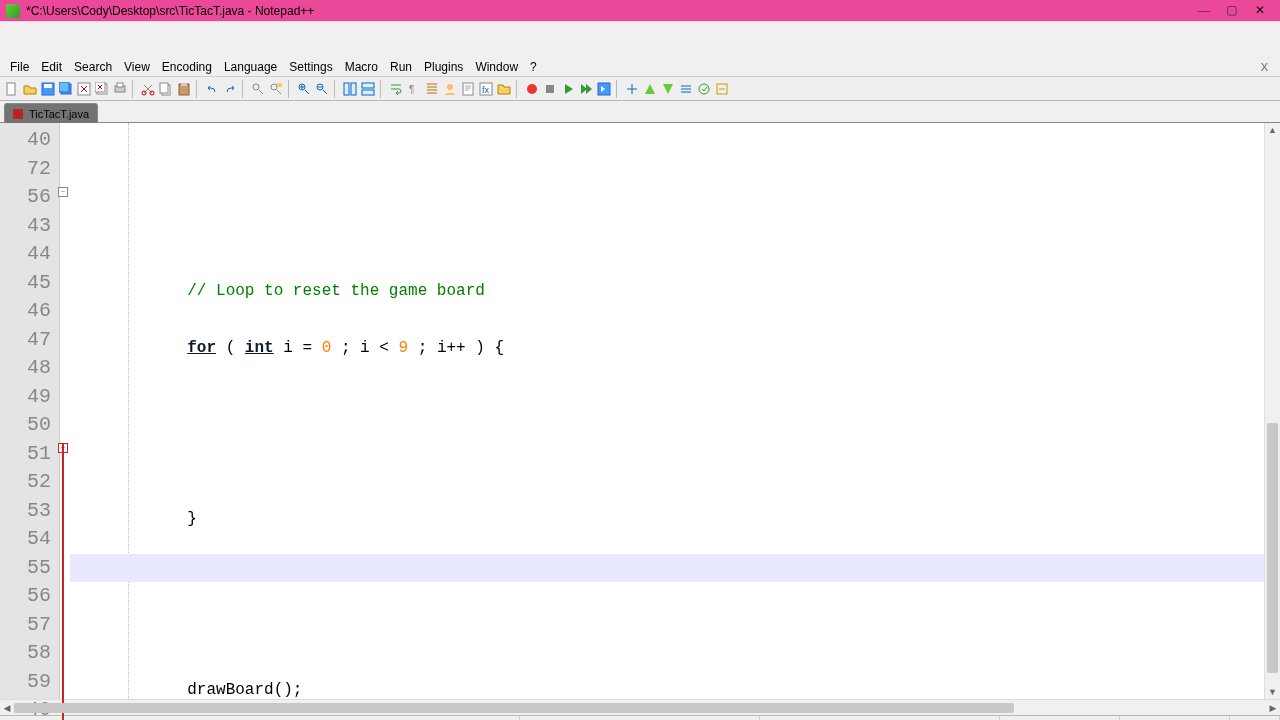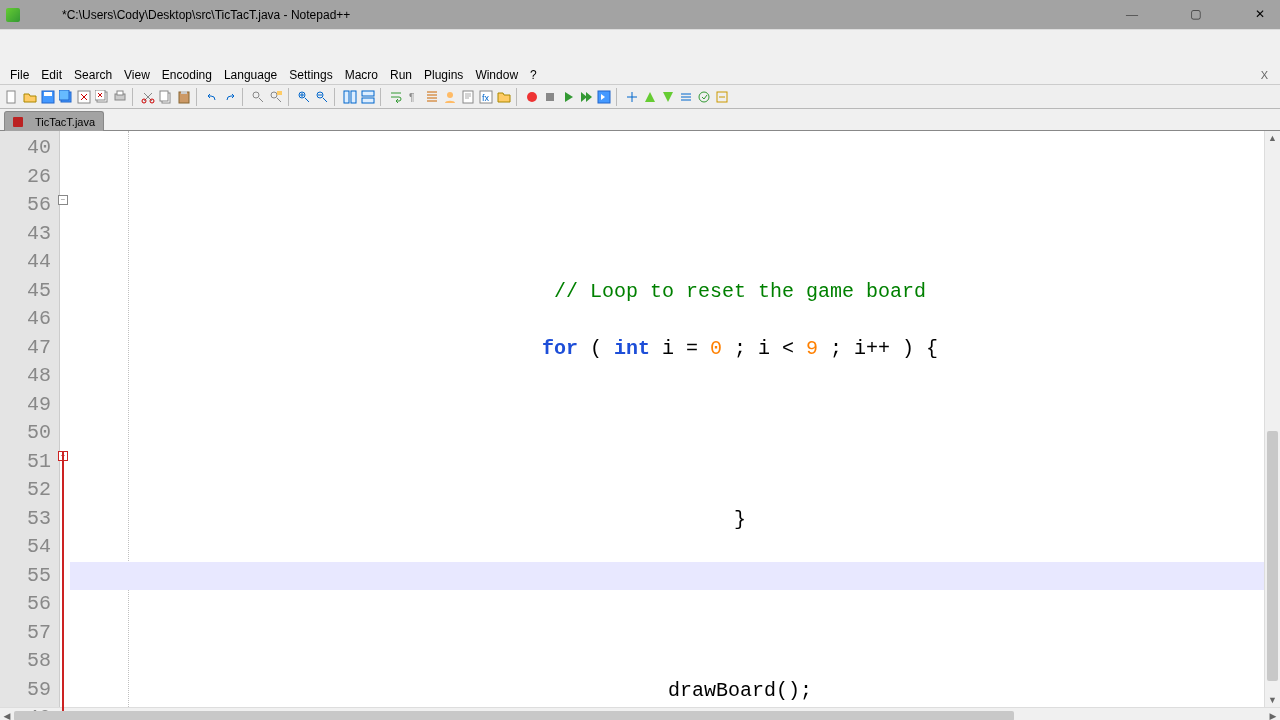--- a/index.html
+++ b/index.html
@@ -1,42 +1,42 @@
 <!DOCTYPE html>
 <html><head>
 <meta charset="utf-8">
 <style>
 * { box-sizing: border-box; margin: 0; padding: 0; }
 body { font-family: "Segoe UI", Tahoma, sans-serif; font-size: 12px; background: #f0f0f0; width: 1280px; height: 720px; overflow: hidden; }
-.titlebar { height: 30px; background: #a3a3a3; display: flex; align-items: center; padding: 0 6px; border-bottom: 1px solid #ddd; gap: 36px; }
+.titlebar { height: 22px; background: #ec4899; display: flex; align-items: center; padding: 0 6px; border-bottom: 1px solid #ddd; }
 .titlebar .icon { width: 14px; height: 14px; background: linear-gradient(135deg,#6c3,#393); border-radius: 2px; margin-right: 6px; }
 .titlebar .title { flex: 1; color: #000; font-size: 12px; }
 .titlebar .winbtn { width: 28px; height: 18px; display: flex; align-items: center; justify-content: center; color: #333; font-family: "Segoe UI Symbol"; }
 .winbtn.close { color: #000; }
 .menubar { height: 20px; background: #f0f0f0; display: flex; align-items: center; padding: 0 4px; border-bottom: 1px solid #ccc; margin-top: 35px; }
 .menubar .mitem { padding: 2px 6px; color: #000; }
 .close-x { margin-left: auto; padding: 0 8px; color: #666; font-size: 11px; }
 .toolbar { height: 24px; background: #efefef; display: flex; align-items: center; padding: 0 4px; border-bottom: 1px solid #b8b8b8; gap: 2px; }
 .tb { width: 16px; height: 16px; display: flex; align-items: center; justify-content: center; border: 1px solid transparent; }
 .tb svg { width: 14px; height: 14px; }
 .tsep { width: 4px; height: 18px; border-left: 1px solid #bbb; margin: 0 2px; }
 .tabbar { height: 22px; background: #f0f0f0; display: flex; align-items: flex-end; padding: 0 4px; border-bottom: 1px solid #888; }
-.tab { height: 20px; background: #a3a3a3; border: 1px solid #888; border-bottom: none; border-top-left-radius: 3px; border-top-right-radius: 3px; display: flex; align-items: center; padding: 0 8px; gap: 12px; position: relative; top: 1px; }
+.tab { height: 20px; background: #737373; border: 1px solid #888; border-bottom: none; border-top-left-radius: 3px; border-top-right-radius: 3px; display: flex; align-items: center; padding: 0 8px; gap: 6px; position: relative; top: 1px; }
 .tab .ficon { width: 10px; height: 10px; background: #b22; border-radius: 1px; }
 .tab .tname { color: #000; font-size: 11px; }
 .editor-wrap { position: relative; height: 576px; background: #fff; display: flex; }
 .gutter { width: 60px; background: #e4e4e4; text-align: right; padding-right: 8px; color: #888; font-family: "Courier New", monospace; font-size: 20px; line-height: 28.5px; user-select: none; border-right: 1px solid #ccc; padding-top: 3px; }
 .foldcol { width: 10px; background: #fff; position: relative; }
 .fold-mark { position: absolute; left: -2px; width: 10px; height: 10px; border: 1px solid #888; background: #fff; font-size: 8px; line-height: 8px; text-align: center; color: #888; }
 .fold-red { position: absolute; left: 2px; width: 2px; background: #c22; }
-.code { flex: 1; font-family: "Courier New", monospace; font-size: 20px; line-height: 28.5px; white-space: pre; color: #000; padding-top: 4px; padding-left: 2px; overflow: hidden; position: relative; text-align: center; }
+.code { flex: 1; font-family: "Courier New", monospace; font-size: 16px; line-height: 28.5px; white-space: pre; color: #000; padding-top: 11px; padding-left: 2px; overflow: hidden; position: relative; }
 .code .line { height: 28.5px; }
 .hl-line { background: #e8e8ff; position: absolute; left: 0; right: 0; height: 28.5px; z-index: 0; }
 .code .line span { position: relative; z-index: 1; }
-.kw { color: #1d4ed8; font-weight: bold; }
+.kw { color: #0f172a; font-weight: bold; text-decoration: underline; }
 .cmt { color: #008000; }
 .str { color: #808080; }
 .num { color: #ff8000; }
 @keyframes blink { 50% { border-color: transparent; } }
 .vguide { position: absolute; top: 0; bottom: 0; width: 0; border-left: 1px dotted #c0c0c0; z-index: 0; }
 .vscroll { width: 16px; background: #f0f0f0; border-left: 1px solid #ddd; position: relative; }
 .vscroll .thumb { position: absolute; left: 2px; right: 2px; top: 300px; height: 250px; background: #c8c8c8; border-radius: 2px; }
 .vscroll .arr { position: absolute; left: 0; right: 0; height: 14px; display: flex; align-items: center; justify-content: center; color: #666; font-size: 9px; }
 .vscroll .arr.up { top: 0; } .vscroll .arr.dn { bottom: 0; }
 .hscroll { height: 16px; background: #f0f0f0; border-top: 1px solid #ddd; display: flex; align-items: center; }
@@ -292,21 +292,21 @@
 <div class="tabbar">
   <div class="tab">
     <div class="ficon"></div>
     <span class="tname">TicTacT.java</span>
   </div>
 </div>
 
 <div class="editor-wrap">
   <div class="gutter" id="gutter">
       <div>40</div>
-      <div>26</div>
+      <div>72</div>
       <div>56</div>
       <div>43</div>
       <div>44</div>
       <div>45</div>
       <div>46</div>
       <div>47</div>
       <div>48</div>
       <div>49</div>
       <div>50</div>
       <div>51</div>

